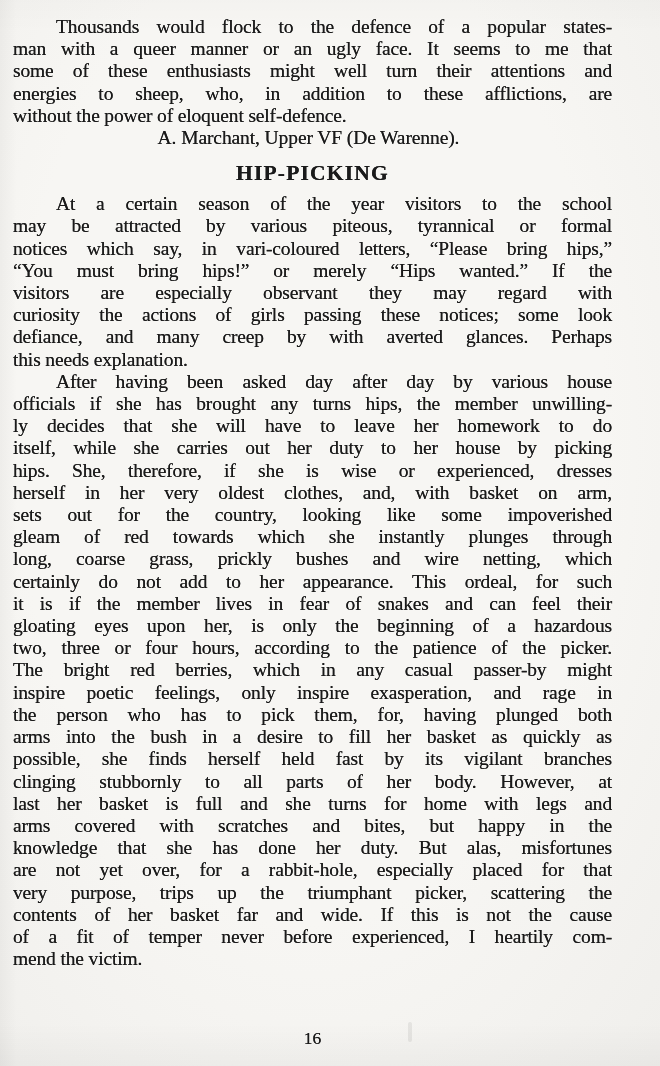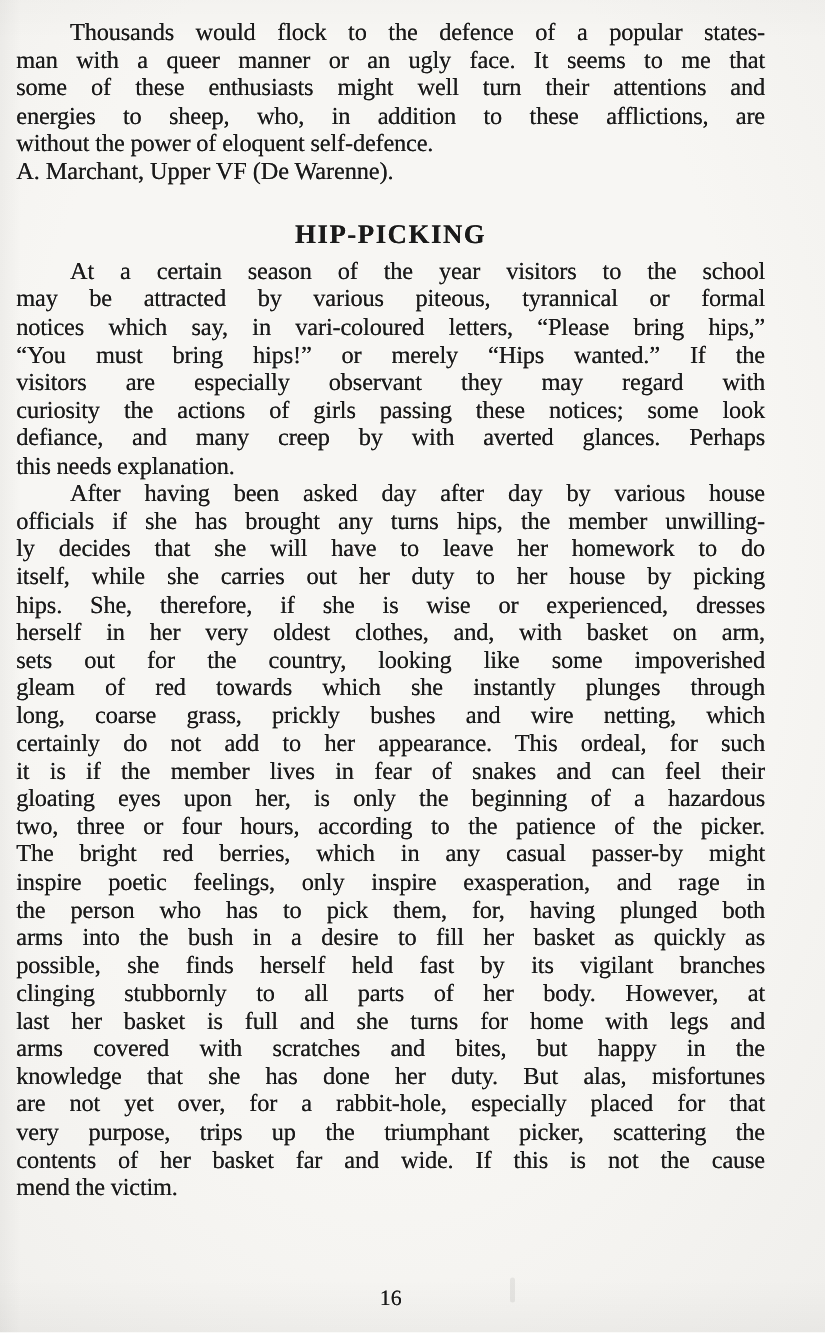--- a/index.html
+++ b/index.html
@@ -41,27 +41,27 @@
     white-space: nowrap;
     text-shadow: 0 0 0.4px rgba(20,20,20,0.85);
   }
   .line-last {
     text-align-last: left;
   }
   .para .line:first-child {
     text-indent: 43px;
   }
   .attribution {
-    text-align: left;
+    text-align: center;
     padding-right: 8px;
     letter-spacing: -0.1px;
     text-shadow: 0 0 0.4px rgba(20,20,20,0.85);
   }
   .heading {
-    margin: 26px 0 7px 0;
+    margin: 12px 0 7px 0;
     font-size: 21.5px;
     line-height: 25px;
     font-weight: bold;
     text-align: center;
     letter-spacing: 1.2px;
     text-shadow: 0 0 0.5px rgba(10,10,10,0.9);
   }
   .pagenum {
     position: absolute;
     left: 13px;
@@ -150,20 +150,21 @@
         <div class="line">the person who has to pick them, for, having plunged both</div>
         <div class="line">arms into the bush in a desire to fill her basket as quickly as</div>
         <div class="line">possible, she finds herself held fast by its vigilant branches</div>
         <div class="line">clinging stubbornly to all parts of her body. However, at</div>
         <div class="line">last her basket is full and she turns for home with legs and</div>
         <div class="line">arms covered with scratches and bites, but happy in the</div>
         <div class="line">knowledge that she has done her duty. But alas, misfortunes</div>
         <div class="line">are not yet over, for a rabbit-hole, especially placed for that</div>
         <div class="line">very purpose, trips up the triumphant picker, scattering the</div>
         <div class="line">contents of her basket far and wide. If this is not the cause</div>
+        <div class="line">of a fit of temper never before experienced, I heartily com-</div>
         <div class="line line-last">mend the victim.</div>
       </div>
 
   </div>
 
   <div class="pagenum">16</div>
 
   <div class="artifact artifact-right-tick"></div>
   <div class="artifact artifact-bottom-smudge"></div>
   <div class="artifact artifact-right-smudge"></div>

